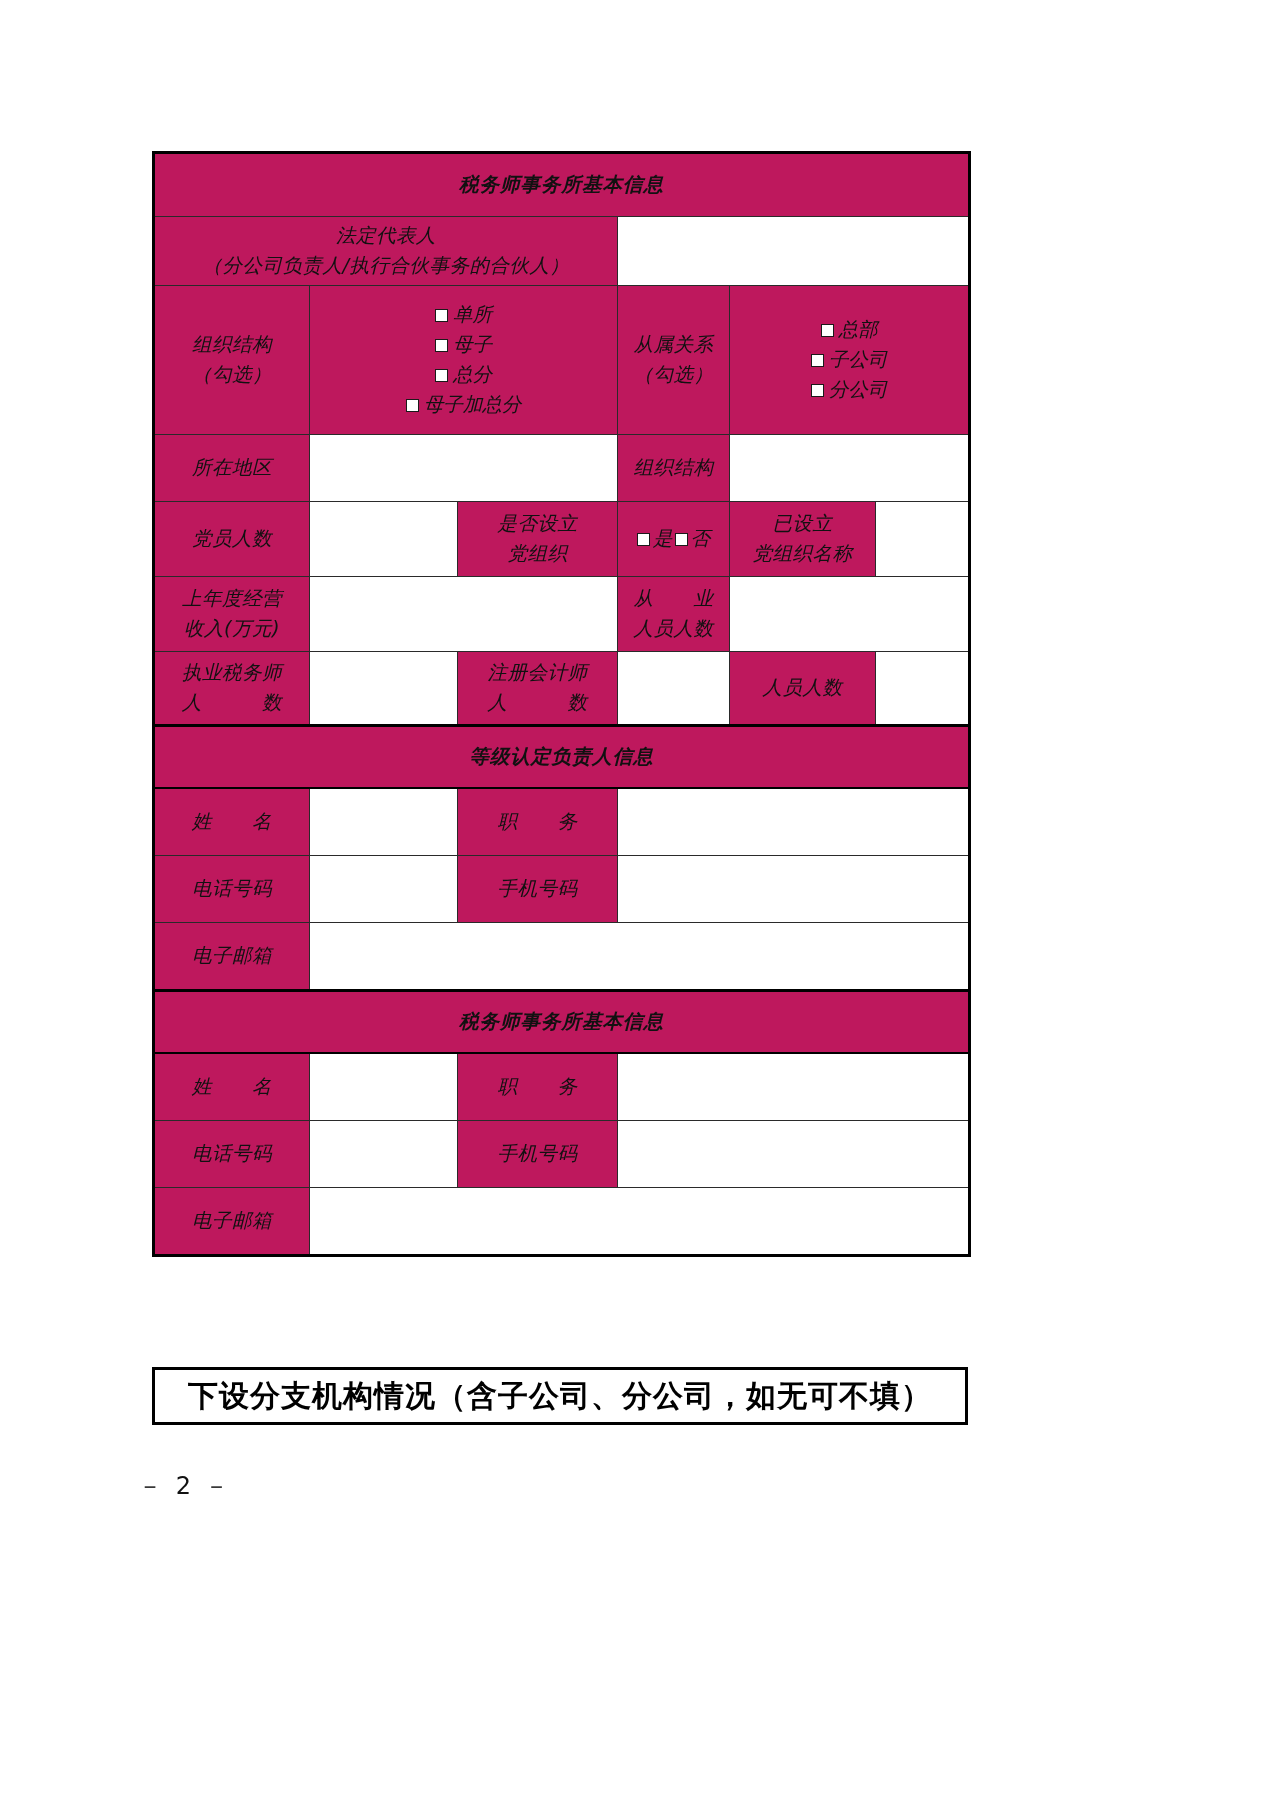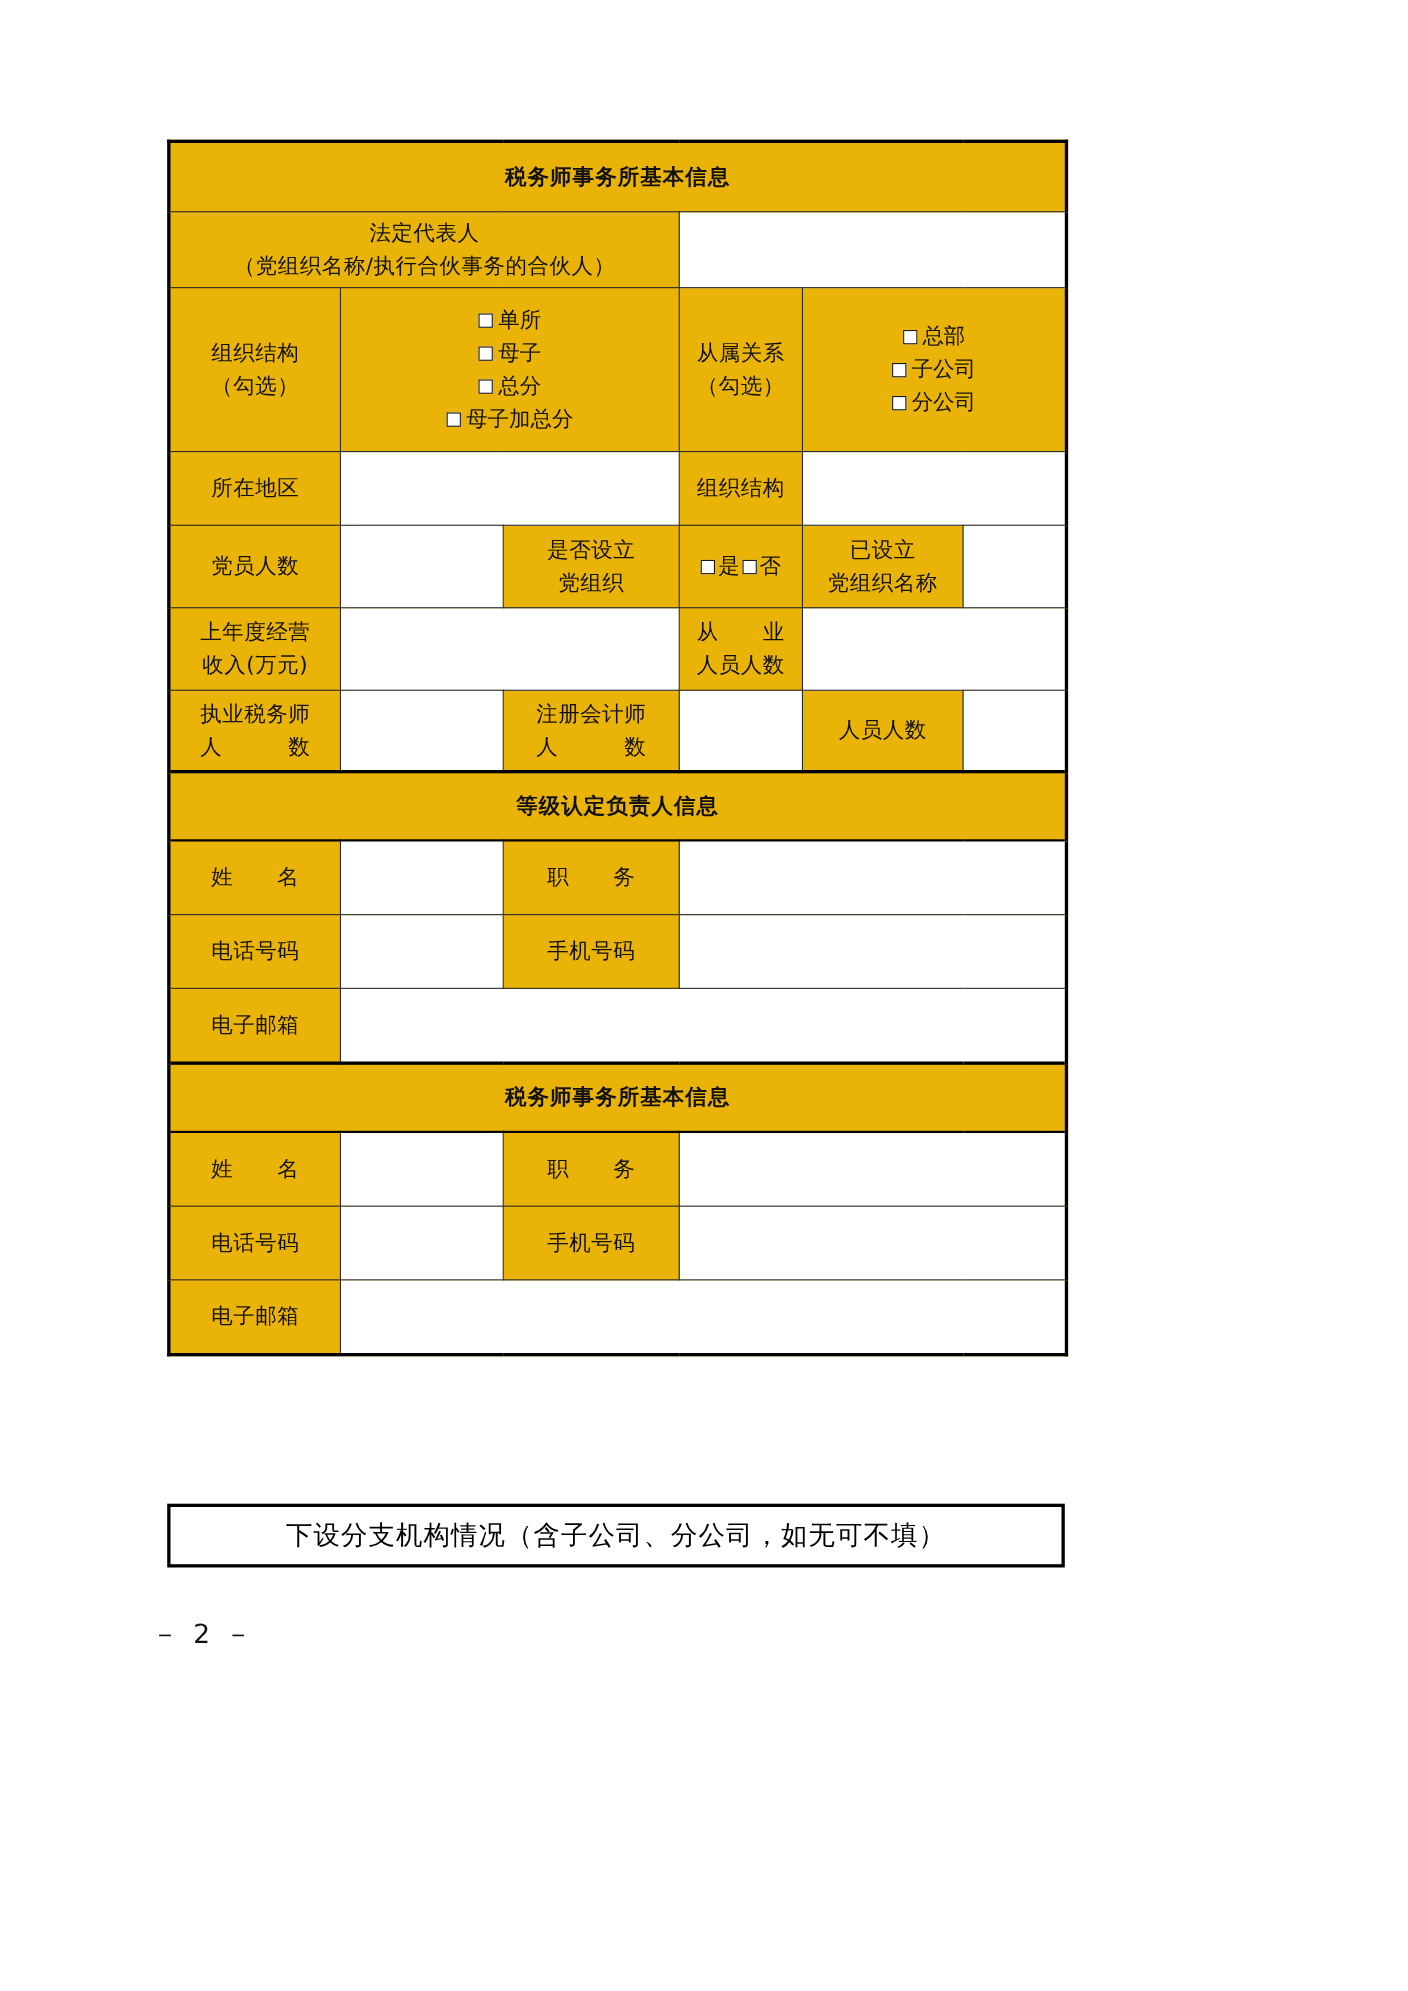--- a/index.html
+++ b/index.html
@@ -20,25 +20,26 @@
     position: absolute;
     left: 0; top: 0;
     width: 1280px;
     height: 1810px;
   }
 
   
   .form-table {
     position: absolute;
     left: 152px;
-    top: 127px;
+    top: 151px;
     width: 816px;
     border-collapse: collapse;
     table-layout: fixed;
-    background: #eab308;
+    background: #be185d;
+    font-style: italic;
   }
   .form-table td {
     border: 1px solid #2a2a2a;
     padding: 0;
     vertical-align: middle;
     text-align: center;
     font-size: 19.5px;
     line-height: 1.55;
     color: #111;
   }
@@ -114,22 +115,22 @@
     width: 816px;
     height: 58px;
     border: 3px solid #000;
     box-sizing: border-box;
     display: flex;
     align-items: center;
     justify-content: center;
     background: #fff;
   }
   .bottom-box-text {
-    font-size: 24px;
-    font-weight: normal;
+    font-size: 30px;
+    font-weight: bold;
     letter-spacing: 1px;
   }
 
   .page-num {
     position: absolute;
     left: 138px;
     top: 1470px;
     font-size: 24px;
     letter-spacing: 3px;
     color: #111;
@@ -152,21 +153,21 @@
 
     <tbody>
         <tr>
       <td class="title-cell l-edge r-edge" colspan="6">税务师事务所基本信息</td>
     </tr>
 
 
     <tr>
       <td class="lbl l-edge" colspan="3" style="height:68px">
         <div>法定代表人</div>
-        <div>（党组织名称/执行合伙事务的合伙人）</div>
+        <div>（分公司负责人/执行合伙事务的合伙人）</div>
       </td>
       <td class="fill r-edge" colspan="3"></td>
     </tr>
 
     <tr>
       <td class="lbl l-edge" style="height:148px">
         <div>组织结构</div>
         <div>（勾选）</div>
       </td>
       <td class="opts" colspan="2">

